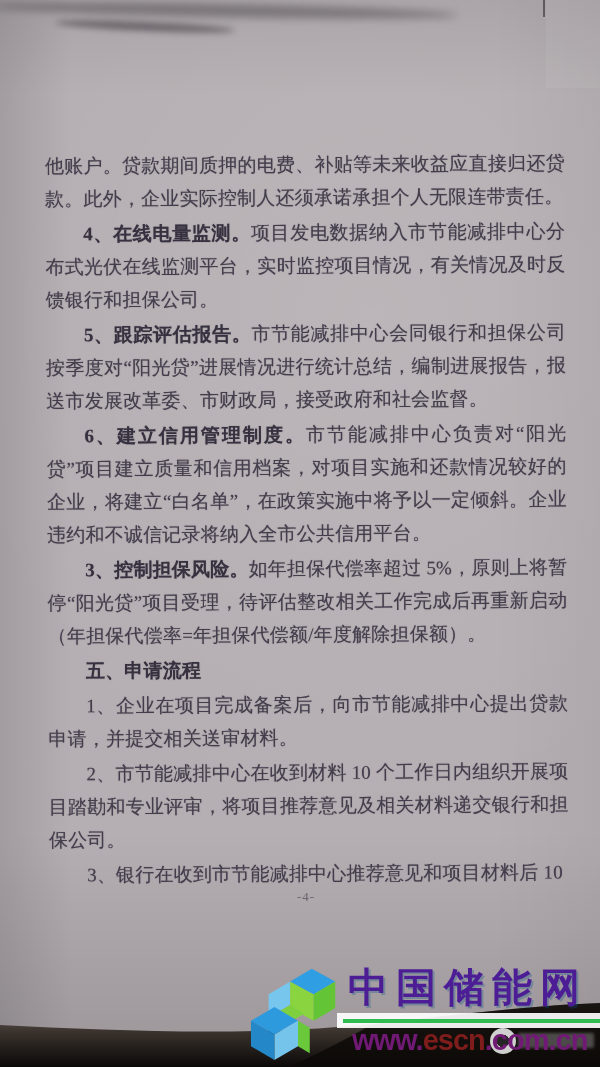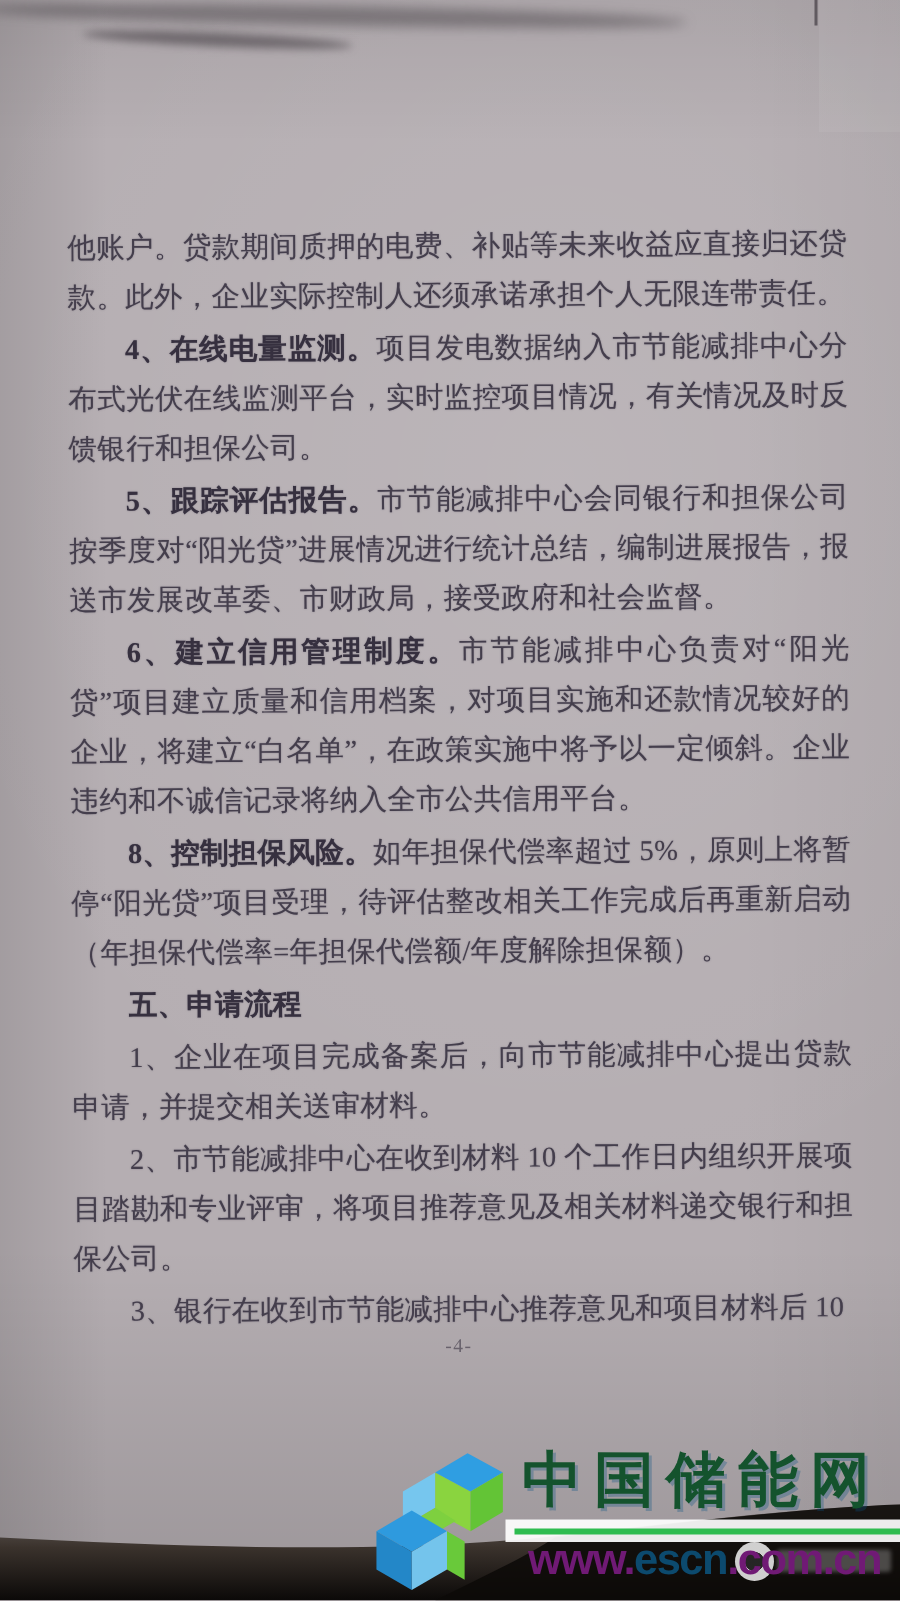--- a/index.html
+++ b/index.html
@@ -61,31 +61,31 @@
   }
   .wm-greenline{
     position:absolute;left:343px;top:1019px;width:257px;height:4px;
     background:#2fbc50;z-index:5;
   }
   .wm-logo{position:absolute;left:248px;top:962px;width:100px;height:98px;z-index:6;}
   .wm-name{
     position:absolute;left:348px;top:966px;z-index:6;
     font-family:"Liberation Sans","DejaVu Sans",sans-serif;
     font-weight:bold;font-size:40px;line-height:42px;letter-spacing:8px;
-    color:#14532d;white-space:nowrap;
+    color:#4c1d95;white-space:nowrap;
     text-shadow:2px 2px 0 rgba(10,84,132,0.30);
   }
   .wm-url{
     position:absolute;left:352px;top:1024px;z-index:6;
     font-family:"Liberation Sans","DejaVu Sans",sans-serif;
     font-weight:bold;font-size:29px;line-height:32px;letter-spacing:-1px;
     white-space:nowrap;
   }
   .url-blue{color:#701a75;}
-  .url-red{color:#0c4a6e;}
+  .url-red{color:#7f1d1d;}
   
   .faint-badge{
     position:absolute;left:490px;top:1028px;width:26px;height:26px;border-radius:50%;
     background:radial-gradient(circle at 50% 50%, #2a2a2a 0 34%, #f2f2f2 35% 100%);
     opacity:0.85;z-index:5;
   }
   .faint-blob{
     position:absolute;left:518px;top:1033px;width:76px;height:15px;
     background:rgba(215,215,215,0.30);filter:blur(1.5px);border-radius:2px;z-index:5;
   }
@@ -97,21 +97,21 @@
 <div class="smudge-top"></div>
 <div class="smudge-top2"></div>
 <div class="wall-column"></div>
 <div class="edge-line-topright"></div>
 
 <div class="doc">
   <p>他账户。贷款期间质押的电费、补贴等未来收益应直接归还贷款。此外，企业实际控制人还须承诺承担个人无限连带责任。</p>
   <p class="para-indent"><span class="lead">4、在线电量监测。</span><span>项目发电数据纳入市节能减排中心分布式光伏在线监测平台，实时监控项目情况，有关情况及时反馈银行和担保公司。</span></p>
   <p class="para-indent"><span class="lead">5、跟踪评估报告。</span><span>市节能减排中心会同银行和担保公司按季度对“阳光贷”进展情况进行统计总结，编制进展报告，报送市发展改革委、市财政局，接受政府和社会监督。</span></p>
   <p class="para-indent"><span class="lead">6、建立信用管理制度。</span><span>市节能减排中心负责对“阳光贷”项目建立质量和信用档案，对项目实施和还款情况较好的企业，将建立“白名单”，在政策实施中将予以一定倾斜。企业违约和不诚信记录将纳入全市公共信用平台。</span></p>
-  <p class="para-indent"><span class="lead">8、控制担保风险。</span><span>如年担保代偿率超过 5%，原则上将暂停“阳光贷”项目受理，待评估整改相关工作完成后再重新启动（年担保代偿率=年担保代偿额/年度解除担保额）。</span></p>
+  <p class="para-indent"><span class="lead">3、控制担保风险。</span><span>如年担保代偿率超过 5%，原则上将暂停“阳光贷”项目受理，待评估整改相关工作完成后再重新启动（年担保代偿率=年担保代偿额/年度解除担保额）。</span></p>
   <p class="section-heading">五、申请流程</p>
   <p class="para-indent">1、企业在项目完成备案后，向市节能减排中心提出贷款申请，并提交相关送审材料。</p>
   <p class="para-indent">2、市节能减排中心在收到材料 10 个工作日内组织开展项目踏勘和专业评审，将项目推荐意见及相关材料递交银行和担保公司。</p>
   <p class="para-indent">3、银行在收到市节能减排中心推荐意见和项目材料后 10</p>
 </div>
 
 <div class="page-number">-4-</div>
 
 <svg class="table-svg" viewBox="0 0 600 72" preserveAspectRatio="none">
   <defs>

